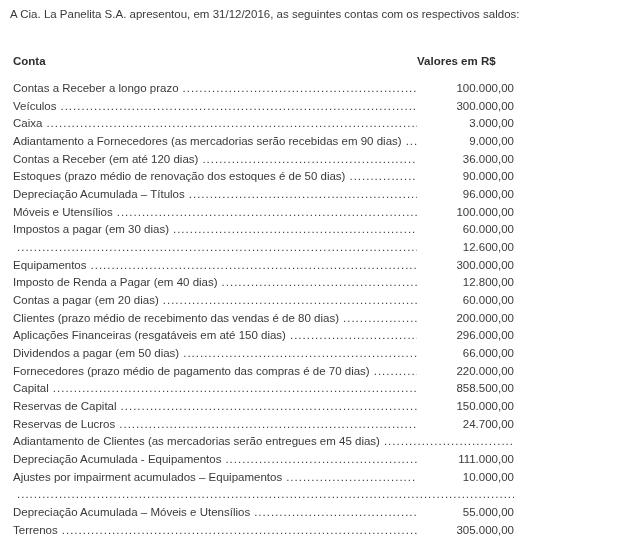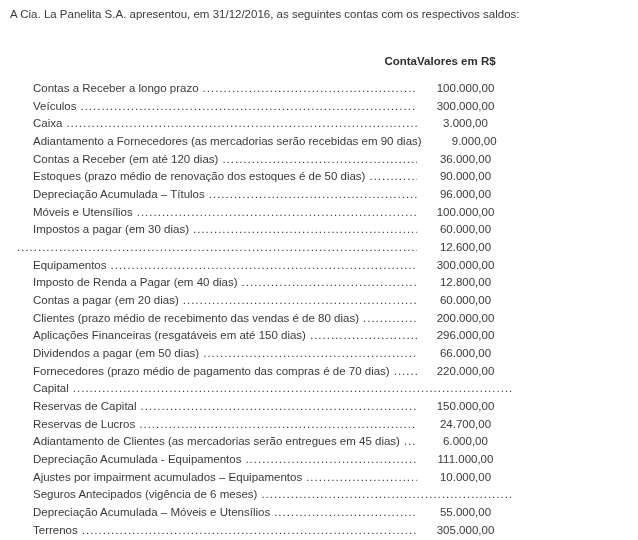--- a/index.html
+++ b/index.html
@@ -29,21 +29,21 @@
   .head-row {
     position: absolute;
     top: 55px;
     left: 13px;
     right: 28px;
     display: flex;
     align-items: baseline;
   }
   .head-acct {
     flex: 1 1 auto;
-    text-align: right;
+    text-align: left;
     font-weight: bold;
     color: #2e2e2e;
   }
   .head-val {
     flex: 0 0 97px;
     font-weight: bold;
     color: #2e2e2e;
   }
   .rows {
     position: absolute;
@@ -53,33 +53,32 @@
   }
   .row {
     display: flex;
     align-items: baseline;
     line-height: 17.68px;
     height: 17.68px;
   }
   .acct {
     flex: 0 0 auto;
     white-space: nowrap;
-    margin-left: 20px;
   }
   .dots {
     flex: 1 1 auto;
     min-width: 0;
     overflow: hidden;
     white-space: nowrap;
     padding-left: 4px;
     letter-spacing: 1px;
   }
   .val {
     flex: 0 0 97px;
-    text-align: center;
+    text-align: right;
     white-space: nowrap;
   }
 </style>
 </head>
 <body>
 
 <div class="page">
   <p class="intro">A Cia. La Panelita S.A. apresentou, em 31/12/2016, as seguintes contas com os respectivos saldos:</p>
 
   <div class="head-row">
@@ -185,54 +184,53 @@
 
   <div class="row">
     <span class="acct"><span>Fornecedores (prazo médio de pagamento das compras é de 70 dias)</span></span>
     <span class="dots">............................................................................................................................................................................................................................................................................................................</span>
     <span class="val">220.000,00</span>
   </div>
 
   <div class="row">
     <span class="acct"><span>Capital</span></span>
     <span class="dots">............................................................................................................................................................................................................................................................................................................</span>
+    <span class="val">858.500,00</span>
   </div>
 
   <div class="row">
     <span class="acct"><span>Reservas de Capital</span></span>
     <span class="dots">............................................................................................................................................................................................................................................................................................................</span>
     <span class="val">150.000,00</span>
   </div>
 
   <div class="row">
     <span class="acct"><span>Reservas de Lucros</span></span>
     <span class="dots">............................................................................................................................................................................................................................................................................................................</span>
     <span class="val">24.700,00</span>
   </div>
 
   <div class="row">
     <span class="acct"><span>Adiantamento de Clientes (as mercadorias serão entregues em 45 dias)</span></span>
     <span class="dots">............................................................................................................................................................................................................................................................................................................</span>
-    <span class="val">6.000,00</span>
   </div>
 
   <div class="row">
     <span class="acct"><span>Depreciação Acumulada - Equipamentos</span></span>
     <span class="dots">............................................................................................................................................................................................................................................................................................................</span>
     <span class="val">111.000,00</span>
   </div>
 
   <div class="row">
     <span class="acct"><span>Ajustes por </span><span style="">impairment</span><span> acumulados – Equipamentos</span></span>
     <span class="dots">............................................................................................................................................................................................................................................................................................................</span>
     <span class="val">10.000,00</span>
   </div>
 
   <div class="row">
-    <span class="acct"><span>Seguros Antecipados (vigência de 6 meses)</span></span>
     <span class="dots">............................................................................................................................................................................................................................................................................................................</span>
   </div>
 
   <div class="row">
     <span class="acct"><span>Depreciação Acumulada – Móveis e Utensílios</span></span>
     <span class="dots">............................................................................................................................................................................................................................................................................................................</span>
     <span class="val">55.000,00</span>
   </div>
 
   <div class="row">

